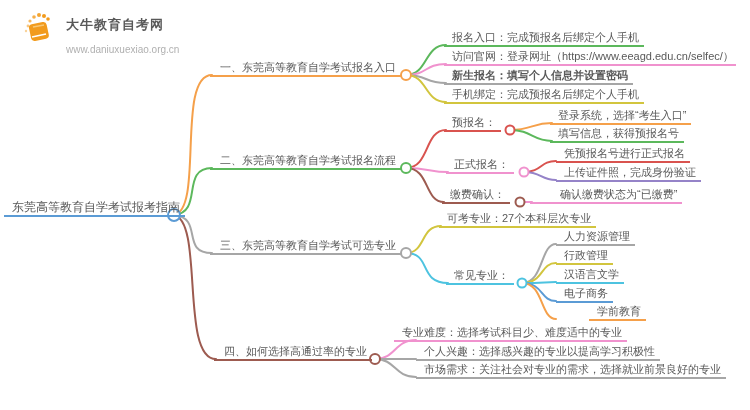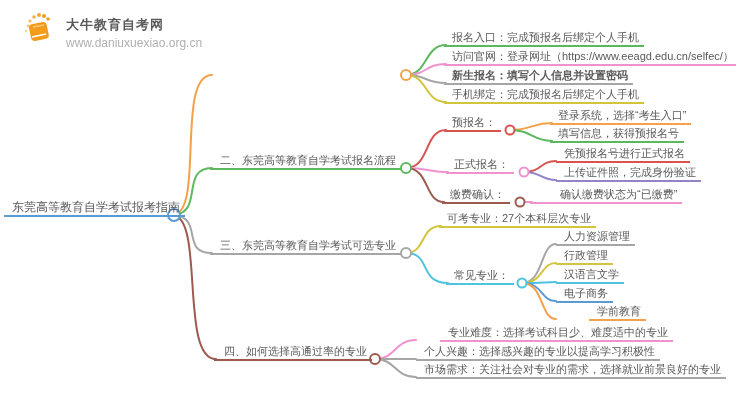--- a/index.html
+++ b/index.html
@@ -17,21 +17,21 @@
     padding:1px 5px 1px 8px;
     border-bottom:2px solid #999;
     background:transparent;
   }
   .n.root{font-size:12px;}
   .n.stretch{padding-left:30px;}
   
   #logo{position:absolute;left:22px;top:12px;z-index:3;display:flex;align-items:flex-start;}
   #logo .txt{margin-left:8px;padding-top:4px;}
   #logo .t1{font-size:13px;font-weight:bold;color:#595959;letter-spacing:1px;}
-  #logo .t2{font-size:12px;color:#b0b0b0;margin-top:2px;}
+  #logo .t2{font-size:10px;color:#b0b0b0;margin-top:10px;}
 </style>
 </head>
 <body>
 
 <div id="canvas">
 
   <svg id="links" width="750" height="410" viewBox="0 0 750 410">
     <g fill="none" stroke-width="2" stroke-linecap="round">
 
       <g>
@@ -105,20 +105,21 @@
       <path d="M11,15 L22,13" stroke="#f7c877" stroke-width="1.4" fill="none"></path>
     </svg>
     <div class="txt">
       <div class="t1">大牛教育自考网</div>
       <div class="t2">www.daniuxuexiao.org.cn</div>
     </div>
   </div>
 
   <div class="n root" style="left:4px;bottom:193px;border-color:#5B9BD5;">东莞高等教育自学考试报考指南</div>
 
+  <div class="n" style="left:210px;bottom:333px;border-color:#F5A04A;padding-left:10px;">一、东莞高等教育自学考试报名入口</div>
   <div class="n" style="left:444px;bottom:363px;border-color:#5CB85C;">报名入口：完成预报名后绑定个人手机</div>
   <div class="n" style="left:444px;bottom:344px;border-color:#F092CE;padding-right:2px;">访问官网：登录网址（https://www.eeagd.edu.cn/selfec/）</div>
   <div class="n" style="left:444px;bottom:325px;border-color:#A6A6A6;font-weight:bold;">新生报名：填写个人信息并设置密码</div>
   <div class="n" style="left:444px;bottom:306px;border-color:#D2C53E;margin-top:28px;">手机绑定：完成预报名后绑定个人手机</div>
 
   <div class="n" style="left:210px;bottom:240px;border-color:#5CB85C;padding-left:10px;">二、东莞高等教育自学考试报名流程</div>
   <div class="n" style="left:444px;bottom:278px;border-color:#D9534F;">预报名：</div>
   <div class="n" style="left:550px;bottom:285px;border-color:#F5A04A;">登录系统，选择“考生入口”</div>
   <div class="n" style="left:550px;bottom:267px;border-color:#5CB85C;">填写信息，获得预报名号</div>
   <div class="n" style="left:446px;bottom:236px;border-color:#F092CE;">正式报名：</div>
@@ -130,17 +131,17 @@
   <div class="n stretch" style="left:530px;bottom:206px;border-color:#F092CE;">确认缴费状态为“已缴费”</div>
   <div class="n" style="left:439px;bottom:182px;border-color:#D2C53E;">可考专业：27个本科层次专业</div>
   <div class="n" style="left:446px;bottom:125px;border-color:#4DC3E0;">常见专业：</div>
   <div class="n" style="left:556px;bottom:164px;border-color:#A6A6A6;">人力资源管理</div>
   <div class="n" style="left:556px;bottom:145px;border-color:#D2C53E;">行政管理</div>
   <div class="n" style="left:556px;bottom:126px;border-color:#4DC3E0;">汉语言文学</div>
   <div class="n" style="left:556px;bottom:107px;border-color:#5B9BD5;">电子商务</div>
   <div class="n" style="left:589px;bottom:89px;border-color:#F5A04A;">学前教育</div>
 
   <div class="n" style="left:214px;bottom:49px;border-color:#9D5B50;padding-left:10px;">四、如何选择高通过率的专业</div>
-  <div class="n" style="left:440px;bottom:68px;border-color:#F092CE;">专业难度：选择考试科目少、难度适中的专业</div>
+  <div class="n" style="left:394px;bottom:68px;border-color:#F092CE;">专业难度：选择考试科目少、难度适中的专业</div>
   <div class="n" style="left:416px;bottom:49px;border-color:#A6A6A6;">个人兴趣：选择感兴趣的专业以提高学习积极性</div>
   <div class="n" style="left:416px;bottom:31px;border-color:#A6A6A6;">市场需求：关注社会对专业的需求，选择就业前景良好的专业</div>
 
 </div>
 
 </body></html>

